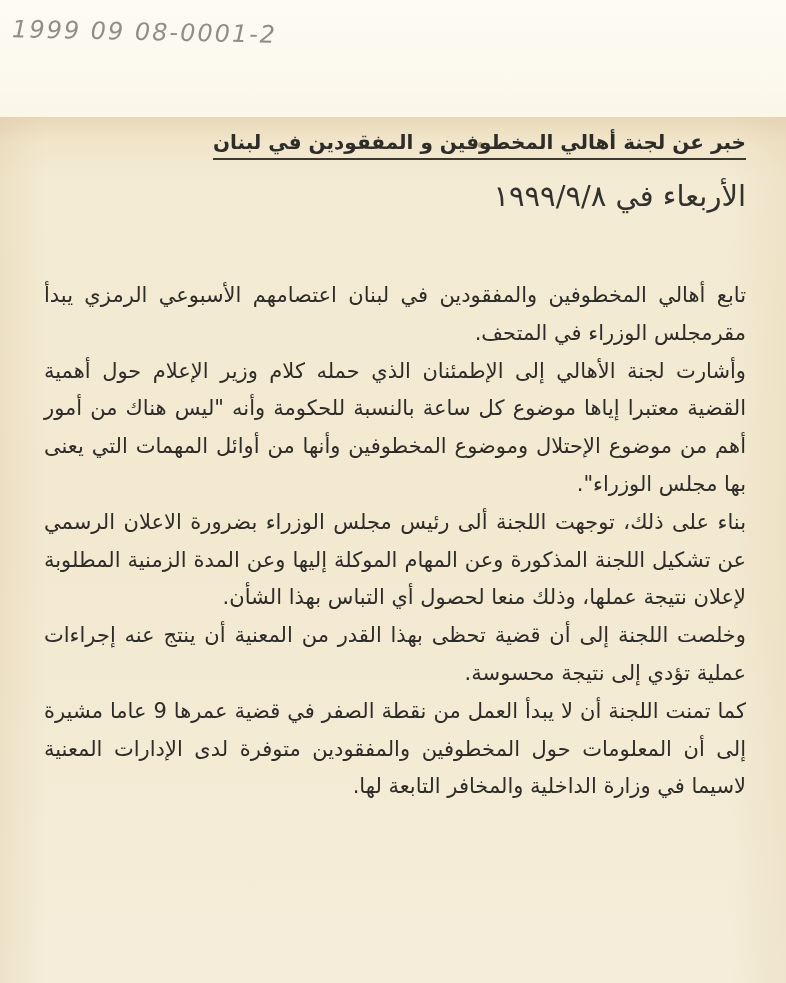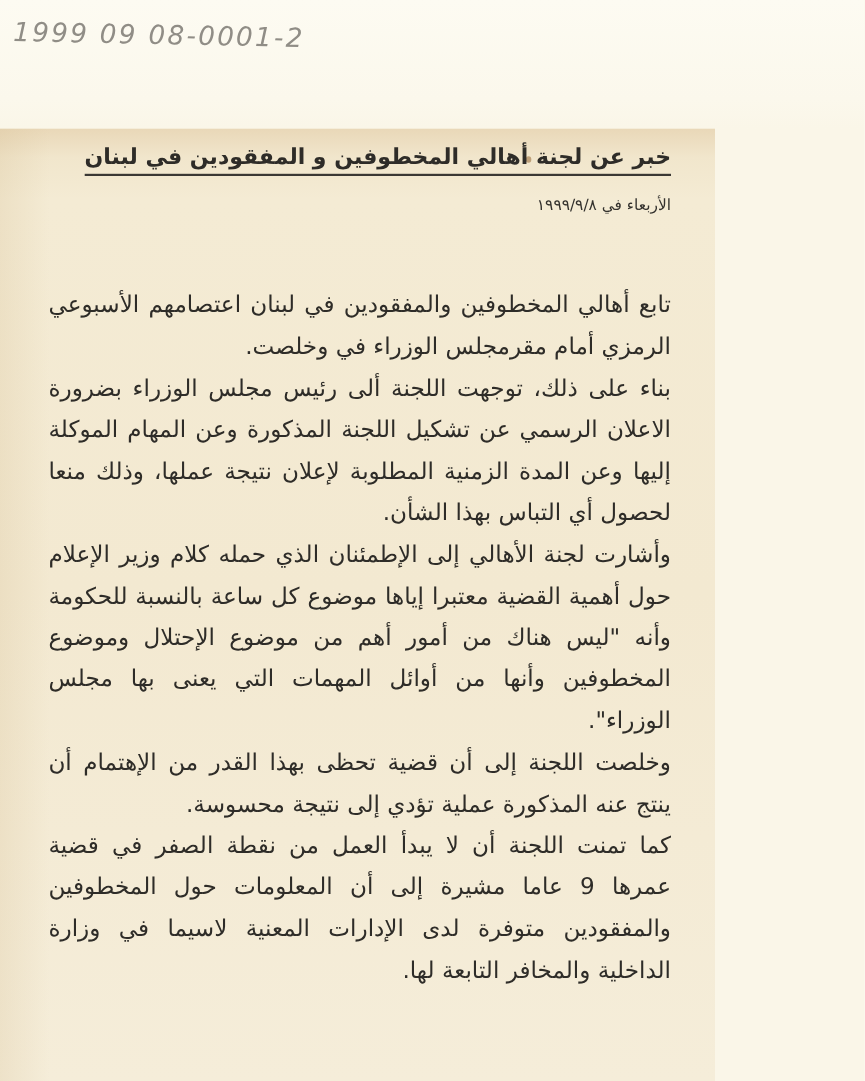--- a/index.html
+++ b/index.html
@@ -28,21 +28,21 @@
     letter-spacing: 2px;
     transform: rotate(1.2deg);
     white-space: nowrap;
     opacity: 0.9;
   }
   
   .paper {
     position: absolute;
     top: 117px;
     left: 0;
-    width: 650px;
+    width: 786px;
     height: 866px;
     background:
       linear-gradient(90deg, rgba(210,186,142,0.22) 0px, rgba(210,186,142,0) 45px,
                               rgba(210,186,142,0) 730px, rgba(210,186,142,0.18) 786px),
       linear-gradient(180deg, #e9d8b8 0px, #f1e6cc 26px, #f4ebd4 64px,
                               #f3e9d1 420px, #f5edd9 866px);
   }
   .speck {
     position: absolute;
     top: 25px;
@@ -67,21 +67,21 @@
     font-size: 20px;
     font-weight: 700;
     line-height: 26px;
     padding-bottom: 3px;
     border-bottom: 2px solid #3b3834;
     letter-spacing: 0.5px;
   }
   .date-row {
     margin-top: 19px;
     text-align: right;
-    font-size: 14px;
+    font-size: 29px;
     color: #33312d;
   }
   .body {
     margin-top: 64px;
     font-size: 21px;
     line-height: 37.8px;
   }
   .body p {
     margin: 0;
     text-align: justify;
@@ -101,22 +101,22 @@
 
     <div class="content">
 
       <div class="title-row">
         <span class="title">خبر عن لجنة أهالي المخطوفين و المفقودين في لبنان</span>
       </div>
 
       <div class="date-row">الأربعاء في ١٩٩٩/٩/٨</div>
 
       <div class="body">
-        <p>تابع أهالي المخطوفين والمفقودين في لبنان اعتصامهم الأسبوعي الرمزي أمام مقرمجلس الوزراء في وخلصت.</p>
+        <p>تابع أهالي المخطوفين والمفقودين في لبنان اعتصامهم الأسبوعي الرمزي يبدأ مقرمجلس الوزراء في المتحف.</p>
+        <p>وأشارت لجنة الأهالي إلى الإطمئنان الذي حمله كلام وزير الإعلام حول أهمية القضية معتبرا إياها موضوع كل ساعة بالنسبة للحكومة وأنه "ليس هناك من أمور أهم من موضوع الإحتلال وموضوع المخطوفين وأنها من أوائل المهمات التي يعنى بها مجلس الوزراء".</p>
         <p>بناء على ذلك، توجهت اللجنة ألى رئيس مجلس الوزراء بضرورة الاعلان الرسمي عن تشكيل اللجنة المذكورة وعن المهام الموكلة إليها وعن المدة الزمنية المطلوبة لإعلان نتيجة عملها، وذلك منعا لحصول أي التباس بهذا الشأن.</p>
-        <p>وأشارت لجنة الأهالي إلى الإطمئنان الذي حمله كلام وزير الإعلام حول أهمية القضية معتبرا إياها موضوع كل ساعة بالنسبة للحكومة وأنه "ليس هناك من أمور أهم من موضوع الإحتلال وموضوع المخطوفين وأنها من أوائل المهمات التي يعنى بها مجلس الوزراء".</p>
-        <p>وخلصت اللجنة إلى أن قضية تحظى بهذا القدر من الإهتمام أن ينتج عنه المذكورة عملية تؤدي إلى نتيجة محسوسة.</p>
+        <p>وخلصت اللجنة إلى أن قضية تحظى بهذا القدر من المعنية أن ينتج عنه إجراءات عملية تؤدي إلى نتيجة محسوسة.</p>
         <p>كما تمنت اللجنة أن لا يبدأ العمل من نقطة الصفر في قضية عمرها 9 عاما مشيرة إلى أن المعلومات حول المخطوفين والمفقودين متوفرة لدى الإدارات المعنية لاسيما في وزارة الداخلية والمخافر التابعة لها.</p>
       </div>
 
     </div>
   </div>
 </div>
 
 </body></html>

